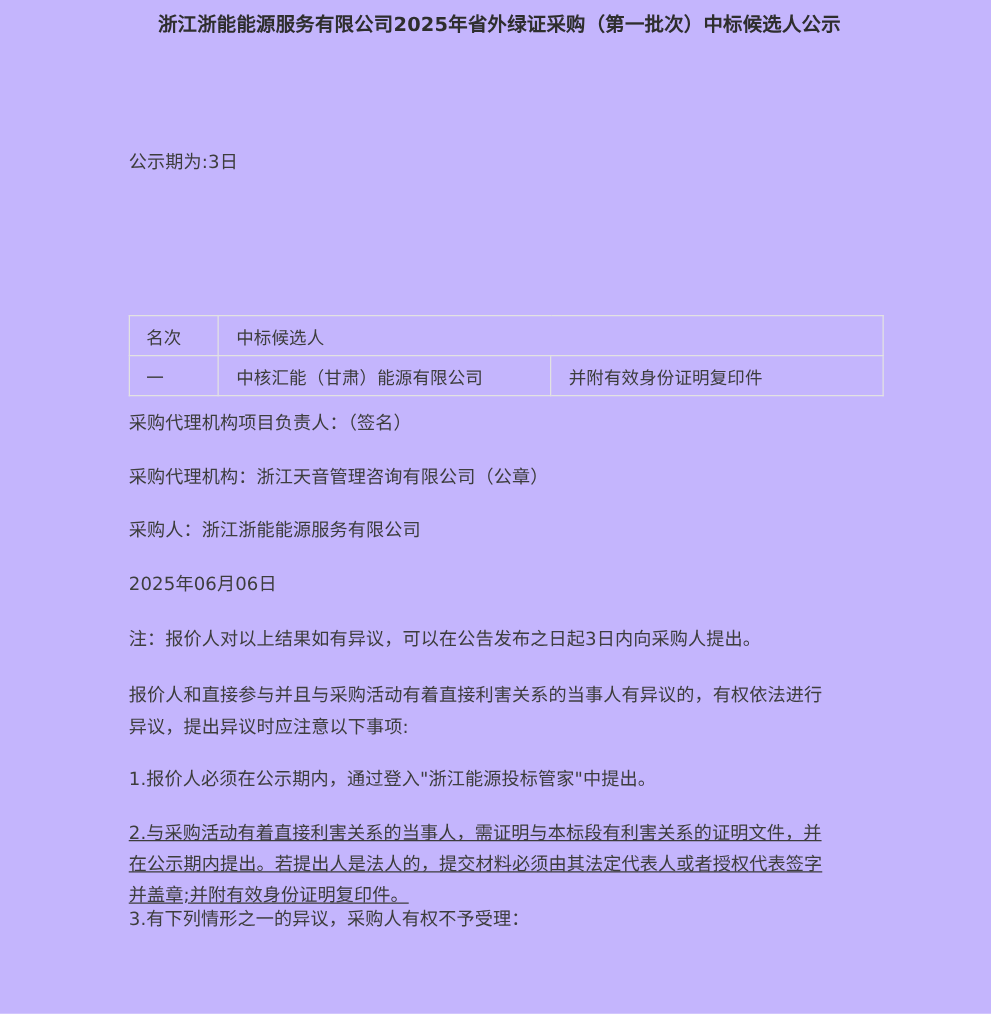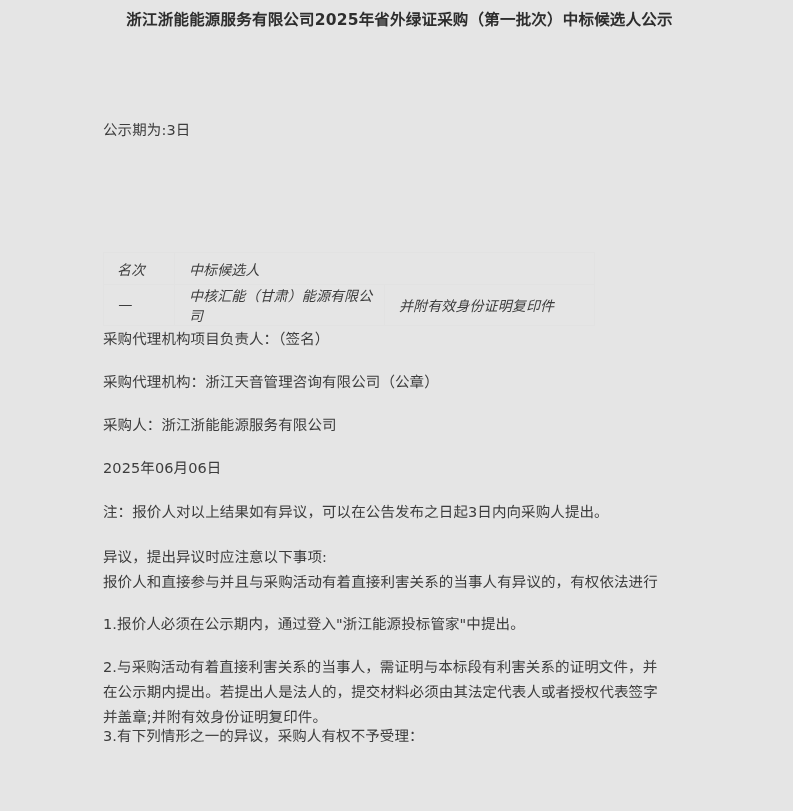--- a/index.html
+++ b/index.html
@@ -16,21 +16,21 @@
     color: #3c3c3c;
     -webkit-font-smoothing: antialiased;
   }
 
   .page {
     position: absolute;
     left: 0;
     top: 0;
     width: 793px;
     height: 811px;
-    background: #e5e5e5;
+    background: #c4b5fd;
   }
 
   .doc {
     position: absolute;
     left: 103px;
     top: 0;
     width: 600px;
   }
 
   .doc-title {
@@ -59,23 +59,22 @@
   .p-section { position: absolute; left: 0; top: 204px; font-size: 14.5px; }
 
   .tbl-wrap {
     position: absolute;
     left: 0;
     top: 252px;
     width: 585px;
   }
   table.cand {
     border-collapse: collapse;
-    width: 492px;
+    width: 604px;
     table-layout: fixed;
-    font-style: italic;
   }
   table.cand th,
   table.cand td {
     border: 1px solid #e2e2e2;
     font-weight: 400;
     font-size: 14px;
     color: #3d3d3d;
     text-align: left;
     padding: 0 0 0 14px;
     height: 31px;
@@ -93,21 +92,21 @@
     font-size: 14px;
   }
 
   .p-owner-rep { position: absolute; left: 0; top: 327px; }
   .p-agency    { position: absolute; left: 0; top: 370px; }
   .p-buyer     { position: absolute; left: 0; top: 413px; }
   .p-date      { position: absolute; left: 0; top: 456px; }
   .p-note      { position: absolute; left: 0; top: 500px; width: 620px; }
   .p-objection { position: absolute; left: 0; top: 545px; width: 600px; }
   .p-item1     { position: absolute; left: 0; top: 612px; width: 620px; }
-  .p-item2     { position: absolute; left: 0; top: 655px; width: 600px; }
+  .p-item2     { position: absolute; left: 0; top: 655px; width: 600px; text-decoration: underline; }
   .p-item3     { position: absolute; left: 0; top: 712px; width: 620px; margin-top: 12px; }
 
   .p-objection .line,
   .p-item2 .line { display: block; }
 </style>
 </head>
 <body>
 
 <div class="page">
   <div class="doc">
@@ -141,22 +140,22 @@
 
     <p class="para p-buyer">采购人：浙江浙能能源服务有限公司</p>
 
     <p class="para p-agency">采购代理机构：浙江天音管理咨询有限公司（公章）</p>
 
     <p class="para p-date">2025年06月06日</p>
 
     <p class="para p-note">注：报价人对以上结果如有异议，可以在公告发布之日起3日内向采购人提出。</p>
 
     <p class="para p-objection">
+      <span class="line">报价人和直接参与并且与采购活动有着直接利害关系的当事人有异议的，有权依法进行</span>
       <span class="line">异议，提出异议时应注意以下事项:</span>
-      <span class="line">报价人和直接参与并且与采购活动有着直接利害关系的当事人有异议的，有权依法进行</span>
     </p>
 
     <p class="para p-item1">1.报价人必须在公示期内，通过登入"浙江能源投标管家"中提出。</p>
 
     <p class="para p-item2">
       <span class="line">2.与采购活动有着直接利害关系的当事人，需证明与本标段有利害关系的证明文件，并</span>
       <span class="line">在公示期内提出。若提出人是法人的，提交材料必须由其法定代表人或者授权代表签字</span>
       <span class="line">并盖章;并附有效身份证明复印件。</span>
     </p>
 

